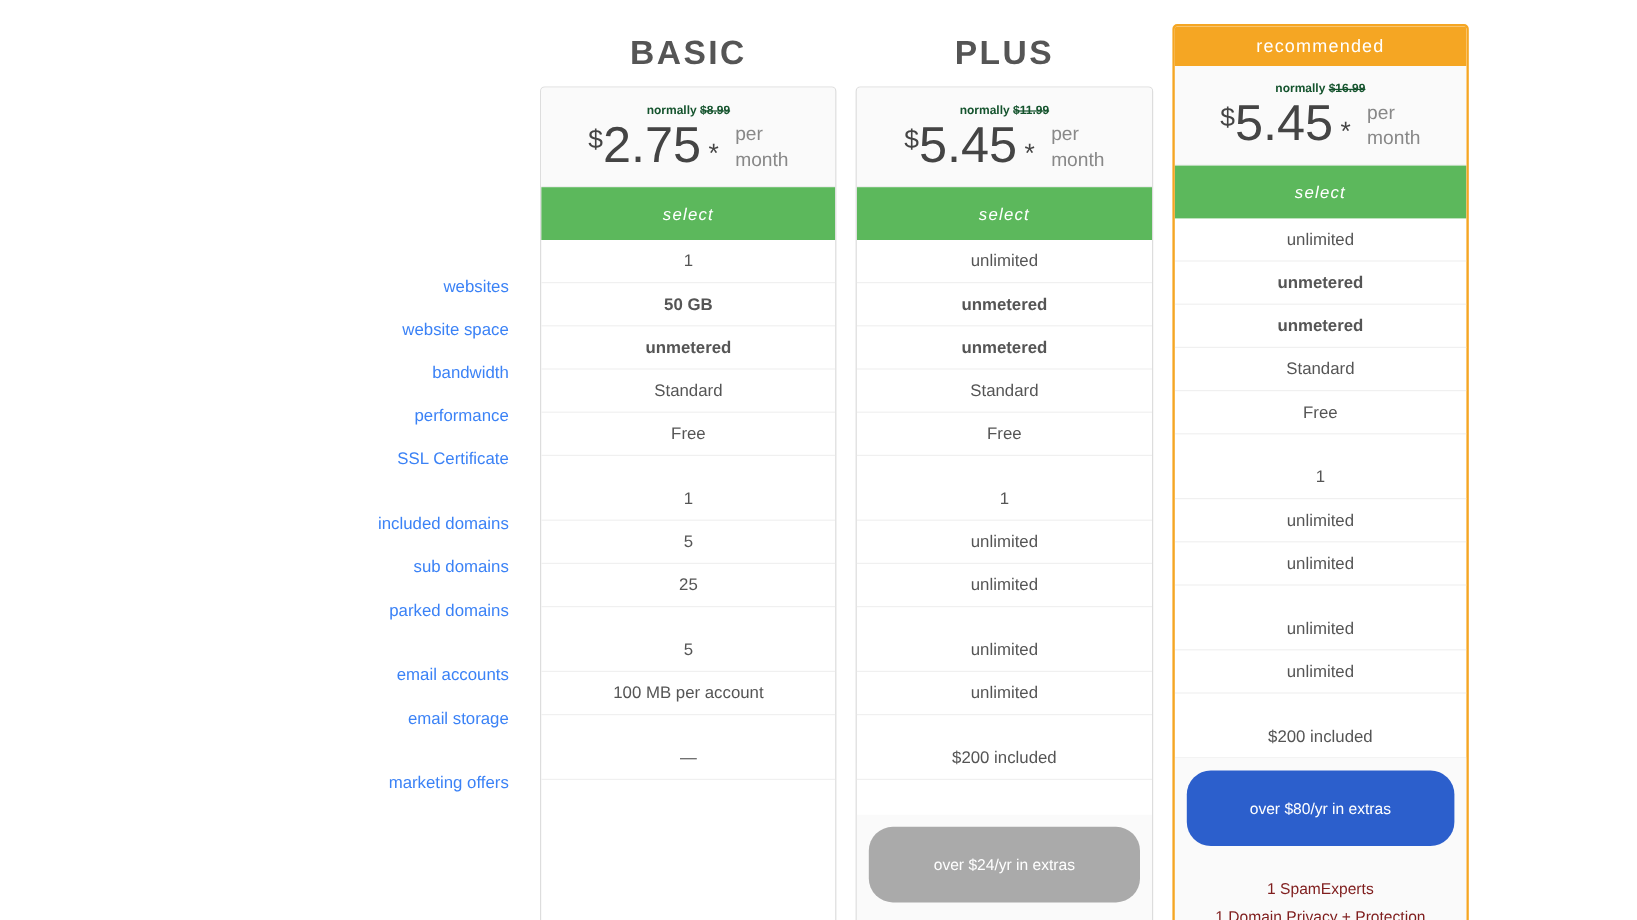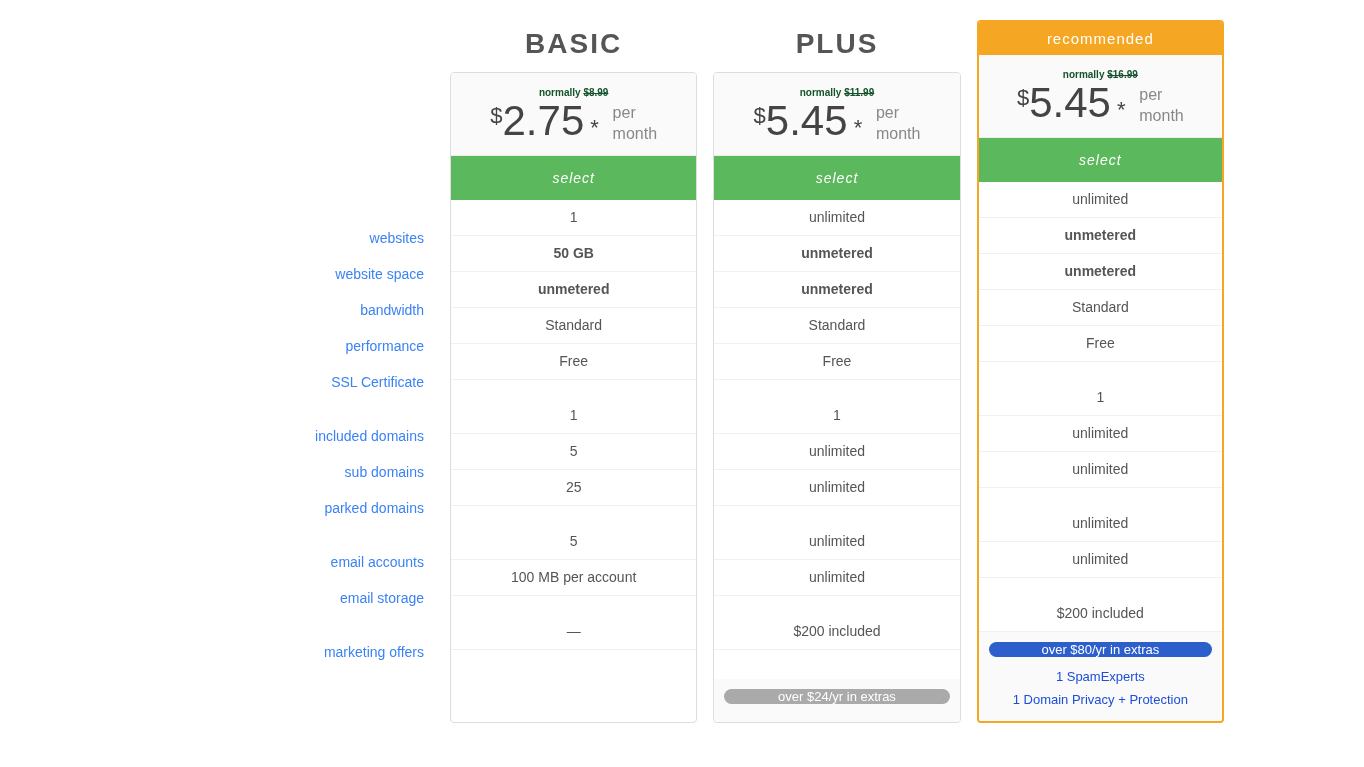--- a/index.html
+++ b/index.html
@@ -148,38 +148,38 @@
     }
     .feature-cell.bold {
       font-weight: bold;
     }
     .extras-area {
       padding: 10px;
       background: #fafafa;
     }
     .extras-badge {
       border-radius: 20px;
-      padding: 0 14px;
+      padding: 24px 14px;
       font-size: 13px;
       text-align: center;
-      margin-bottom: 8px;
+      margin-bottom: 24px;
       color: #fff;
     }
     .extras-badge.gray {
       background: #aaa;
       color: #fff;
     }
     .extras-badge.blue {
       background: #2c5fcc;
       color: #fff;
     }
     .extra-item {
       text-align: center;
       font-size: 13px;
-      color: #1d4ed8;
+      color: #7f1d1d;
       padding: 4px 0;
     }
     .choice-plus-title {
       display: flex;
       flex-direction: column;
       align-items: center;
       justify-content: flex-end;
       height: 40px;
       margin-bottom: 8px;
     }

